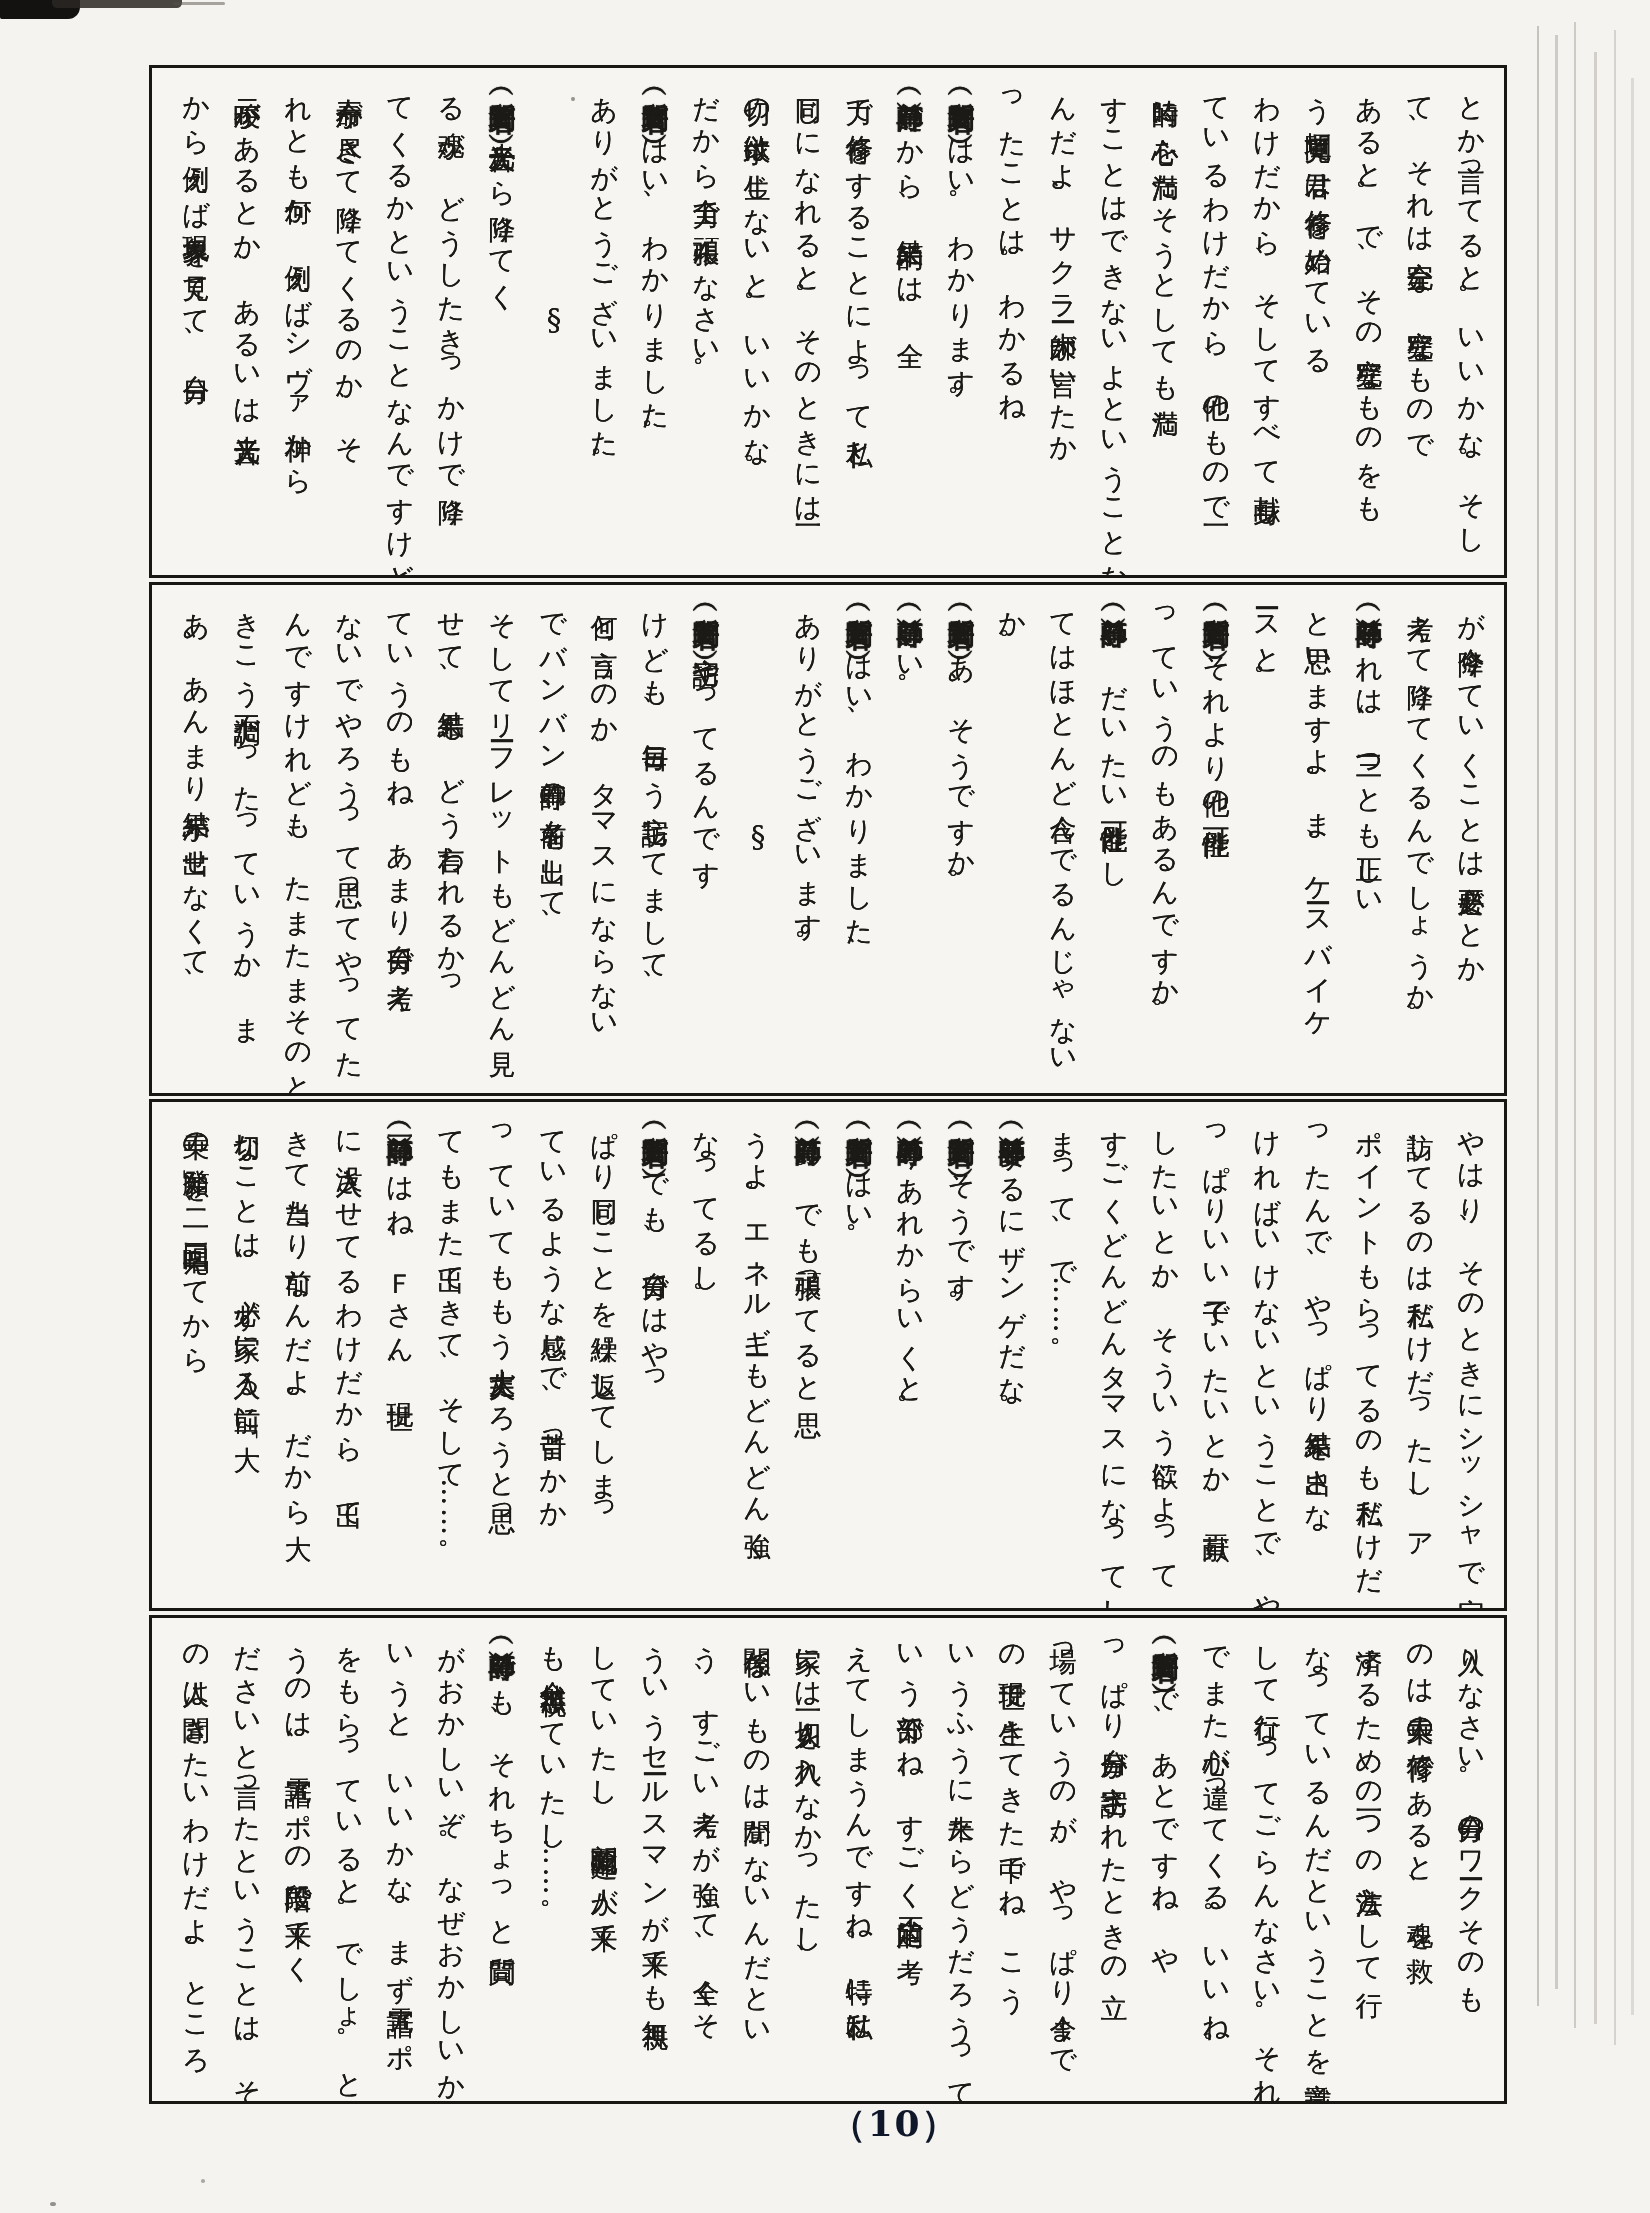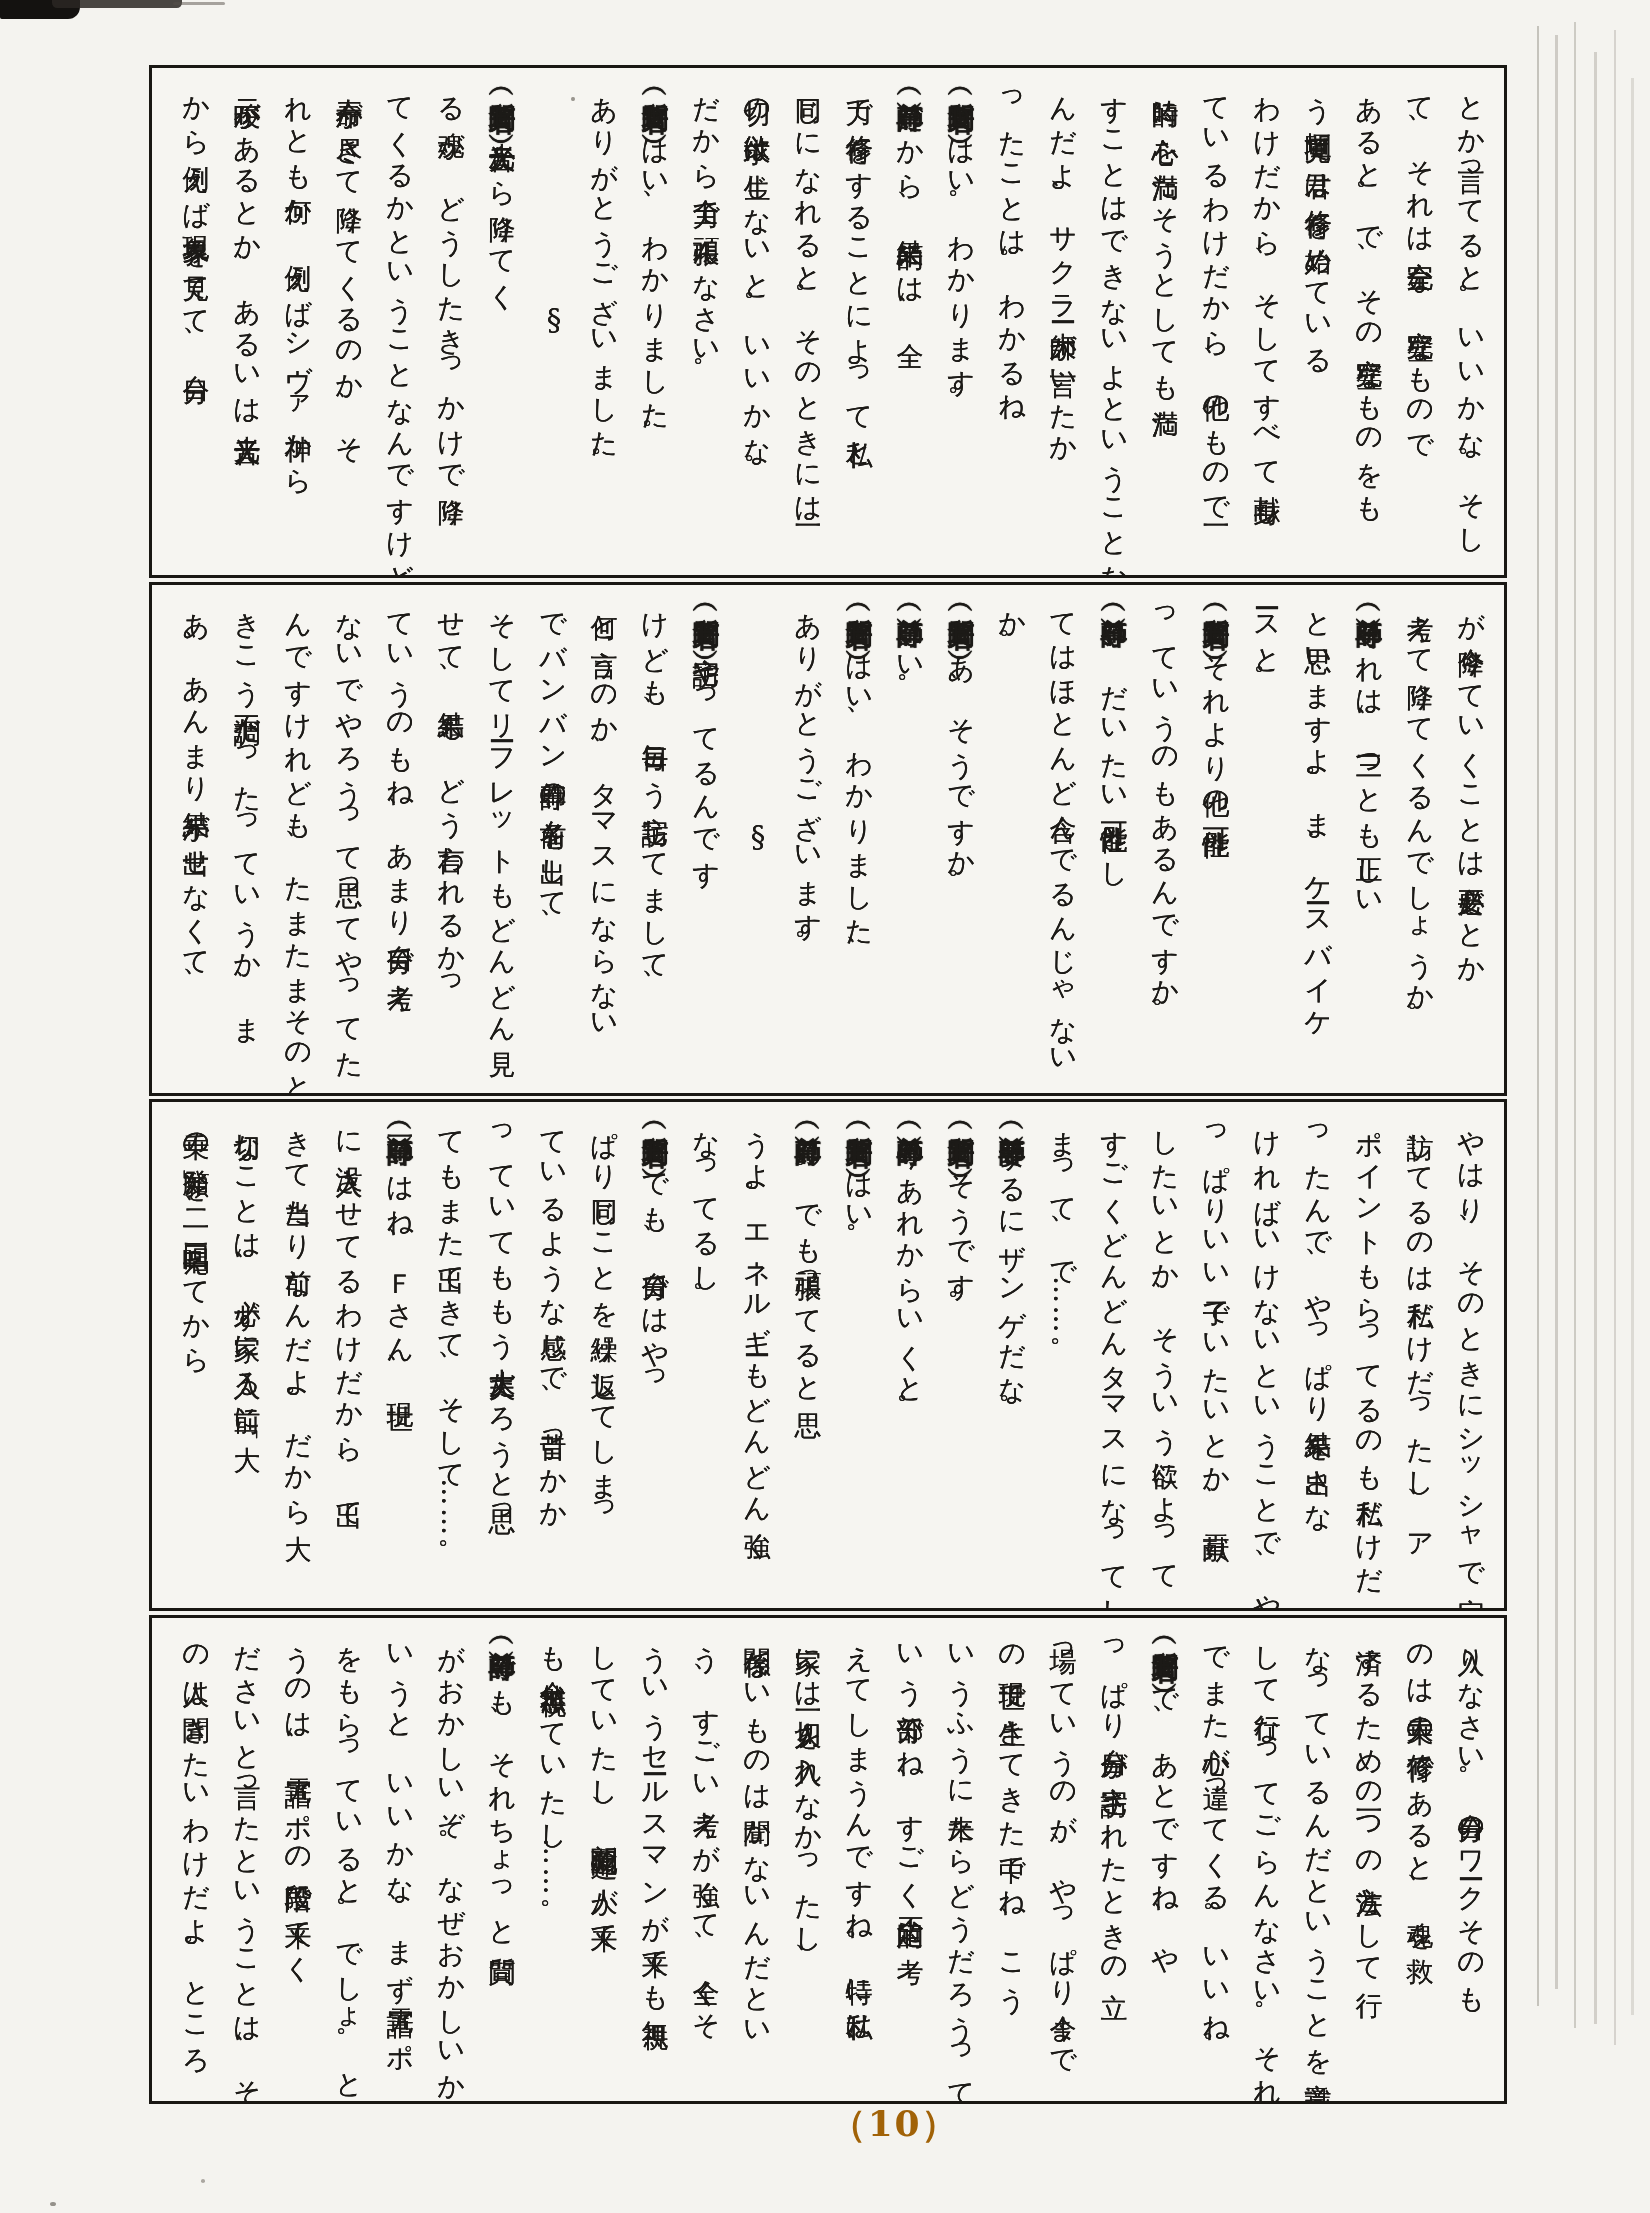--- a/index.html
+++ b/index.html
@@ -59,21 +59,21 @@
     font-weight: bold;
     text-shadow: 0 0 0.9px #1c1a17;
   }
   .page-number {
     position: absolute;
     left: 830px;
     top: 2100px;
     font-size: 36px;
     font-weight: bold;
     letter-spacing: 1.7px;
-    color: #a16207;
+    color: #0f172a;
   }
   
   .artifact { position: absolute; pointer-events: none; }
   .smudge-a { left: 0; top: 0; width: 80px; height: 19px; background: #141210; border-radius: 0 0 12px 1.7px; }
   .smudge-b { left: 52px; top: 0; width: 130px; height: 7.8px; background: #2a2723; border-radius: 0 0 5.2px 5.2px; opacity: .85; }
   .smudge-c { left: 173px; top: 1.7px; width: 52px; height: 3.5px; background: #55504a; opacity: .5; border-radius: 2.6px; }
   .edge-line-1 { left: 1537px; top: 26px;  width: 1.7px; height: 1980px; background: #b9b6af; opacity: .8; }
   .edge-line-2 { left: 1555px; top: 35px;  width: 2.6px; height: 1954px; background: #c4c1ba; opacity: .8; }
   .edge-line-3 { left: 1574px; top: 21.6px;  width: 1.7px; height: 2006px; background: #bcb9b2; opacity: .7; }
   .edge-line-4 { left: 1594px; top: 52px;  width: 2.6px; height: 1972px; background: #c9c6bf; opacity: .8; }

